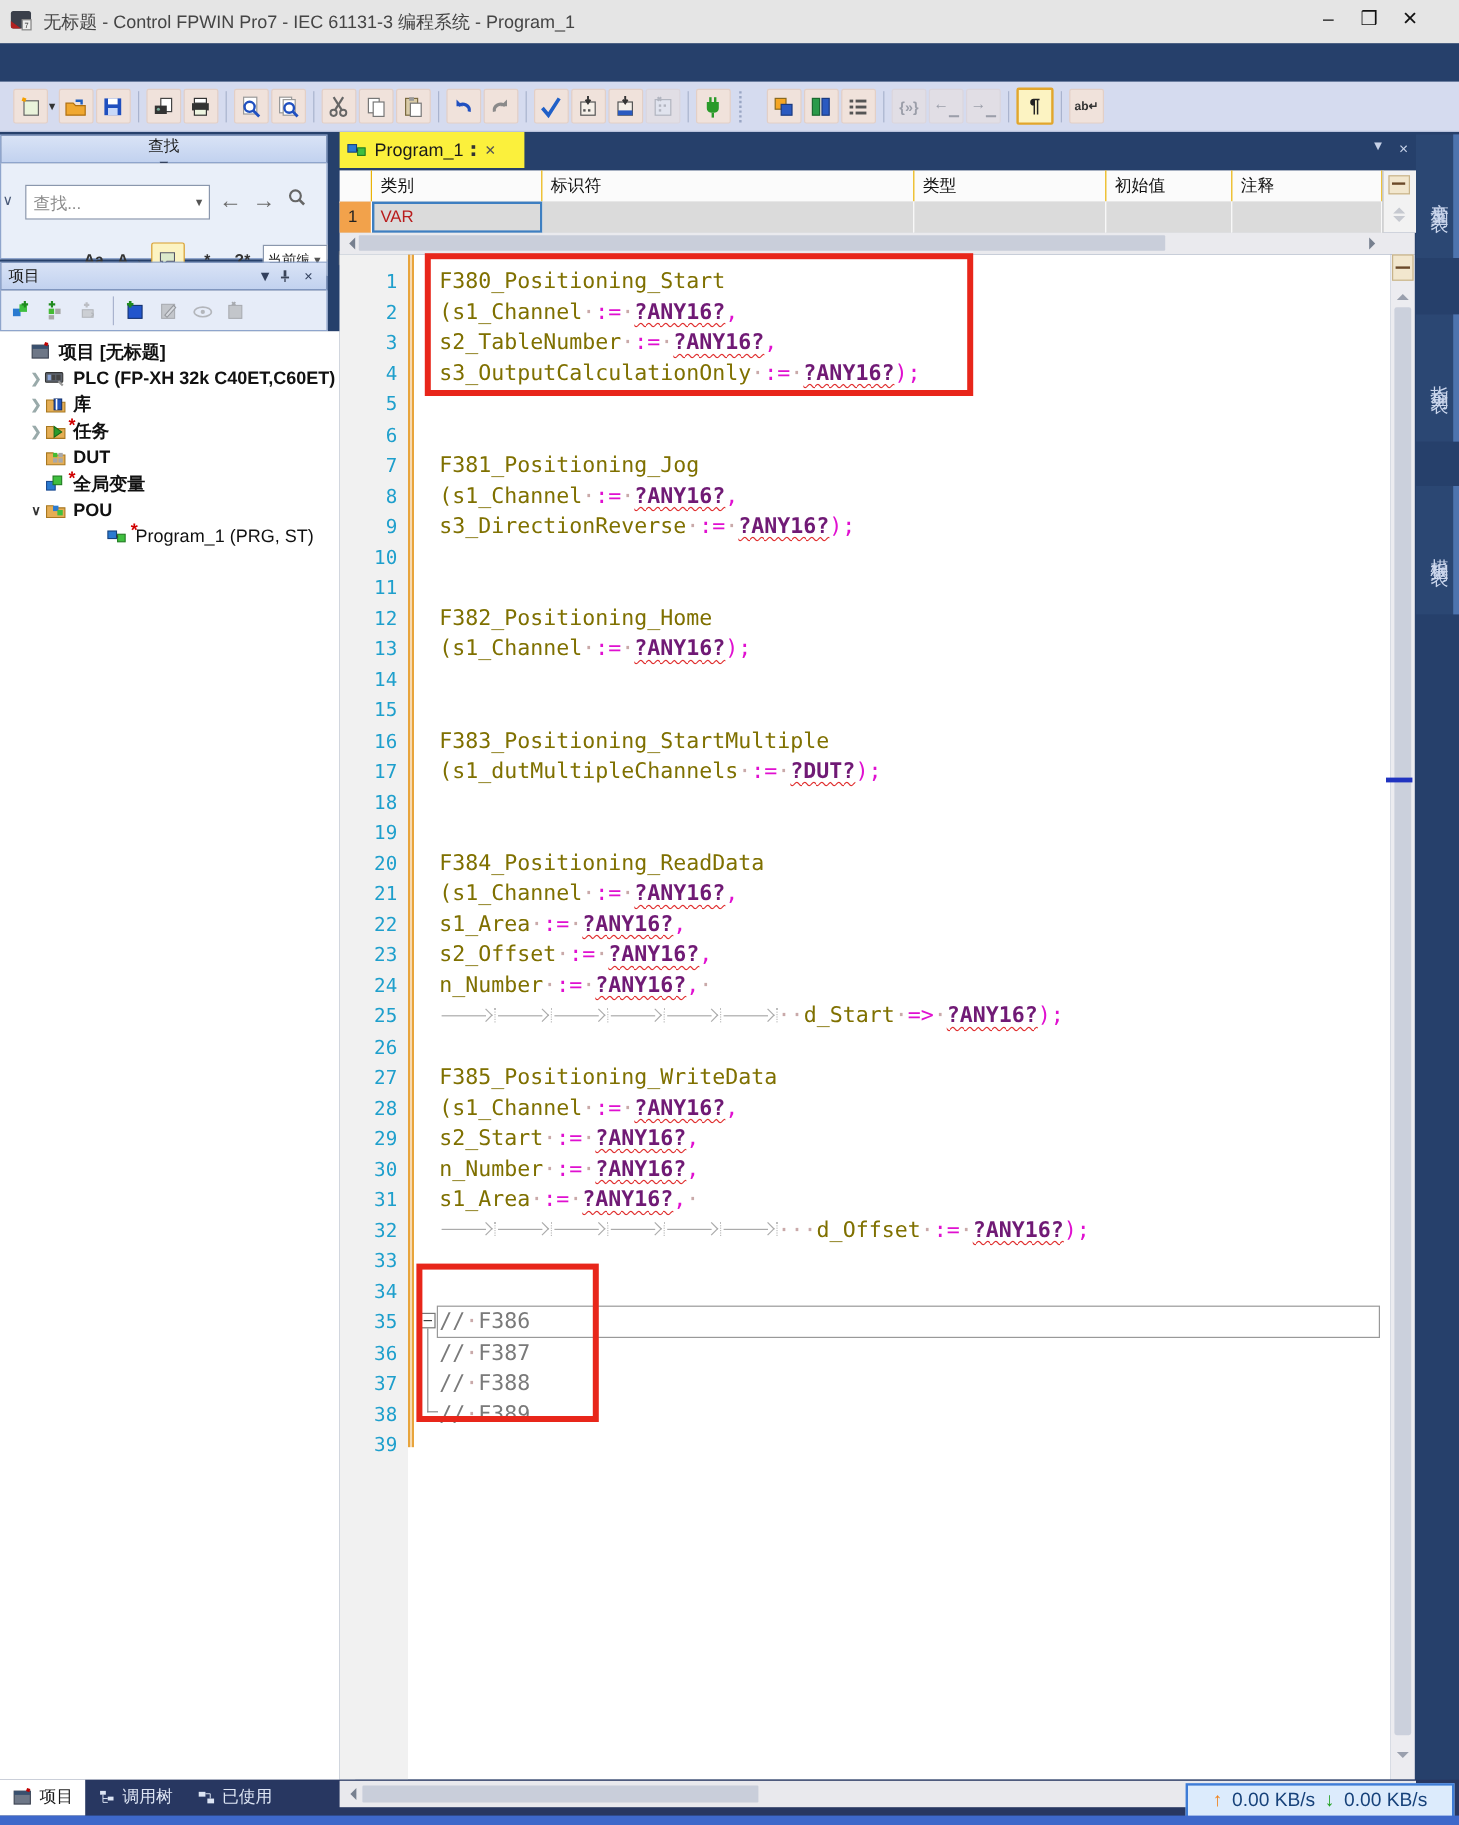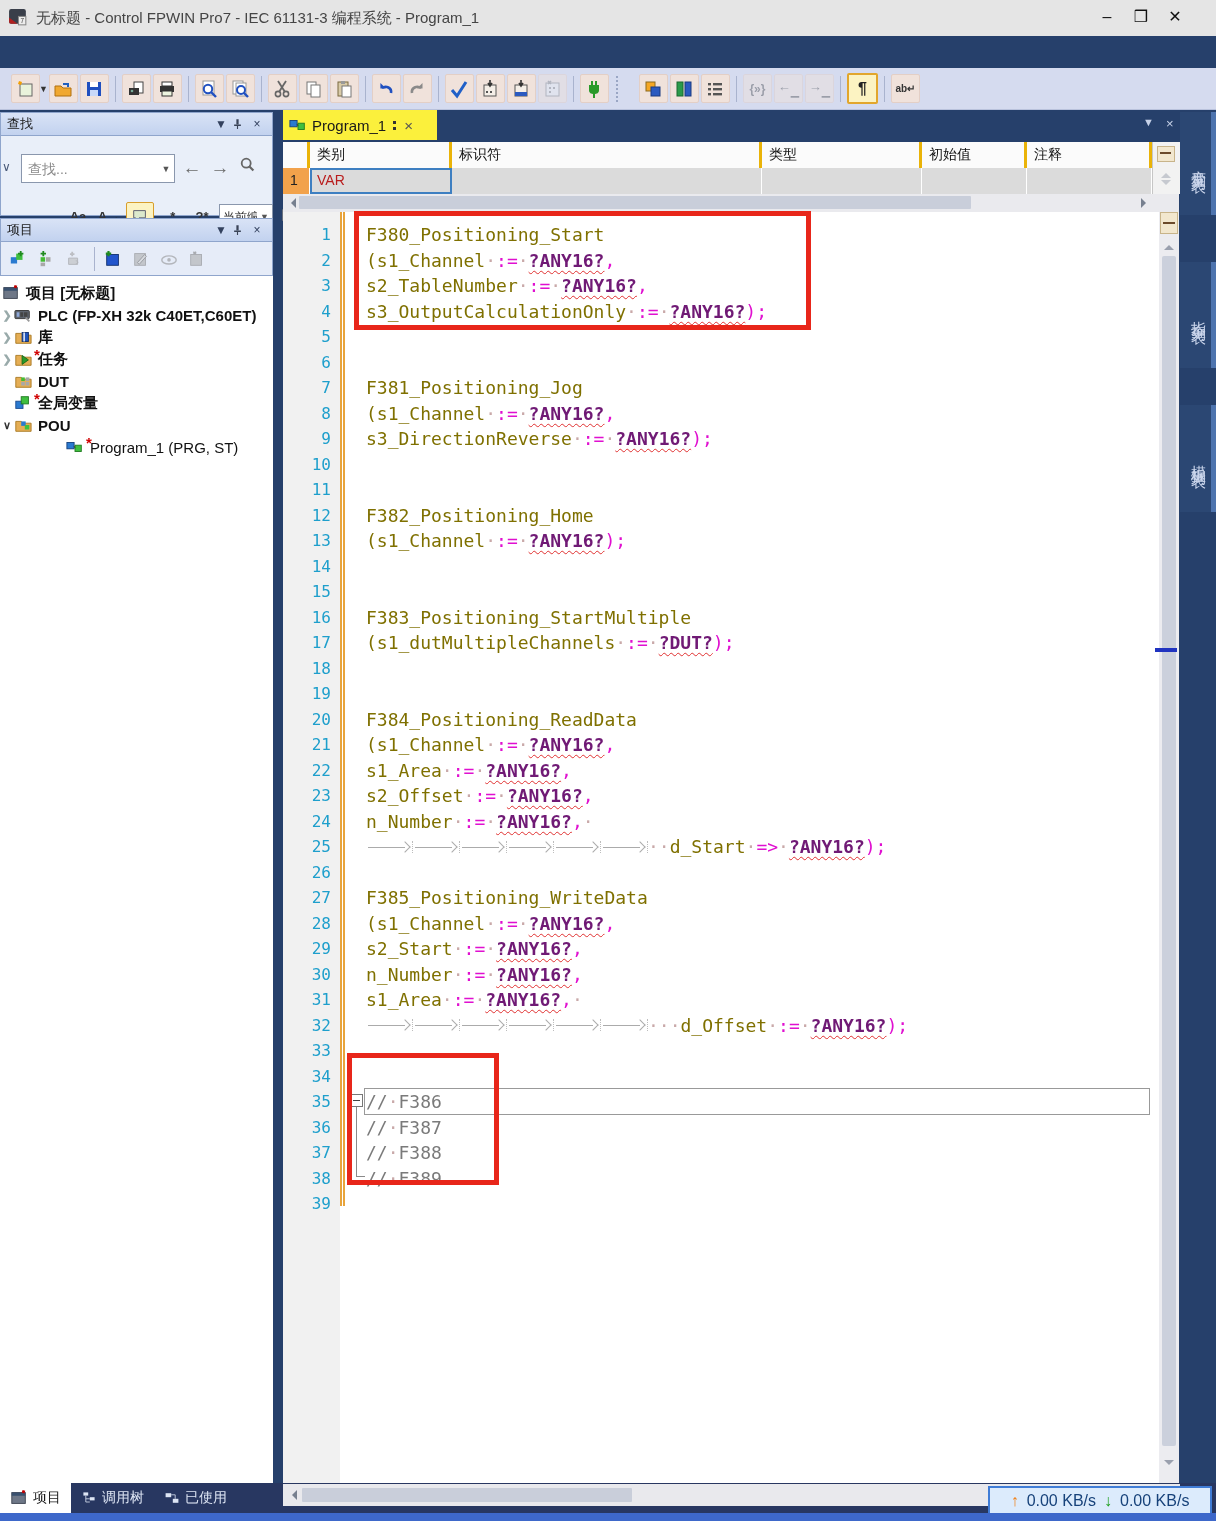--- a/index.html
+++ b/index.html
@@ -20,21 +20,21 @@
   .ttile.active{background:#FCF3C2;border:2px solid #E2A62C;}
   .ttile.disabled{opacity:.45;}
   .tsep{width:1px;height:26px;background:#A9B3CE;margin:0 5px;}
   .tgap{width:14px;height:26px;border-left:2px dotted #9AA6C4;margin:0 6px;}
   .tddown{font-size:9px;color:#333;margin-left:-2px;}
   
   #left-panel{left:0;top:110px;width:275px;height:1373px;background:#26406B;}
   .phdr{left:0;width:273px;height:24px;background:linear-gradient(#D9E3F6,#C2D2EF);display:flex;align-items:center;padding:0 6px;box-sizing:border-box;border:1px solid #8FA5CC;}
   .phdr .ptitle{font-size:13px;color:#1a1a1a;flex:1;}
   .phbtn{width:18px;text-align:center;color:#33415E;font-size:12px;}
-  #find-hdr{top:2px;}
+  #find-hdr{top:2px;flex-direction:column;}
   #find-body{left:0;top:26px;width:273px;height:80px;background:#E9EFF9;border:1px solid #8FA5CC;border-top:none;box-sizing:border-box;}
   #search-chevron{left:1px;top:24px;font-size:12px;color:#4a5a78;}
   #search-combo{left:20px;top:18px;width:152px;height:27px;background:#fff;border:1px solid #8A97AD;display:flex;align-items:center;}
   #search-input{flex:1;border:0;outline:none;font-size:14px;padding:0 6px;color:#333;background:transparent;width:110px;font-family:"Liberation Sans",sans-serif;}
   #search-input::placeholder{color:#8a8a8a;}
   .combo-arrow{width:16px;text-align:center;color:#555;font-size:9px;}
   .findnav{top:18px;width:26px;height:27px;text-align:center;font-size:19px;font-weight:bold;color:#6a6a6a;line-height:27px;}
   #find-opts{left:24px;top:66px;height:28px;display:flex;align-items:flex-end;margin-left:39px;}
   .fbtn{min-width:26px;height:26px;margin-right:3px;display:flex;align-items:center;justify-content:center;
     font-size:13px;font-weight:bold;color:#333;border:1px solid transparent;border-radius:2px;}
@@ -63,21 +63,21 @@
   
   #editor{left:283px;top:110px;width:897px;height:1373px;background:#26406B;}
   #tabbar{left:0;top:0;width:897px;height:30px;}
   #tab-active{left:0;top:0;width:154px;height:30px;background:#FBF03C;display:flex;align-items:center;padding:0 6px;box-sizing:border-box;gap:5px;}
   #tab-active .tlabel{font-size:15px;color:#1a1a1a;}
   .tabdots{display:inline-block;width:3px;height:3px;background:#333;box-shadow:0 6px 0 #333;margin:0 3px 6px 2px;}
   #tab-close{color:#555;font-size:15px;}
   #tabbar-btns{left:860px;top:6px;color:#C7D2E8;font-size:11px;display:flex;gap:12px;}
   
   #grid-hdr{left:0;top:32px;width:869px;height:26px;background:#FBFBFB;border-bottom:1px solid #C6C6C6;display:flex;}
-  .gh{box-sizing:border-box;border-right:3px solid #eab308;font-size:14px;color:#111;padding:4px 0 0 7px;}
+  .gh{box-sizing:border-box;border-right:1px solid #eab308;font-size:14px;color:#111;padding:4px 0 0 7px;}
   #grid-row{left:0;top:58px;width:869px;height:26px;background:#fff;display:flex;}
   .gc{box-sizing:border-box;border-right:1px solid #fff;background:#DBDBDB;font-size:14px;color:#b91c1c;padding:4px 0 0 7px;}
   .gc.num{background:#F2A24B;color:#222;}
   .gc.sel{border:2px solid #3E7FC1;padding:2px 0 0 5px;}
   #grid-right{left:869px;top:32px;width:27px;height:52px;background:#F2F2F2;border-left:1px solid #C6C6C6;}
   #grid-hscroll{left:0;top:84px;width:896px;height:18px;background:#EAEAEE;}
   .hthumb{position:absolute;top:2px;height:13px;background:#C9CEDA;border-radius:1px;}
   .tri{width:0;height:0;position:absolute;}
   .tri.l{border:5px solid transparent;border-right-color:#77808F;}
   .tri.r{border:5px solid transparent;border-left-color:#77808F;}
@@ -415,21 +415,21 @@
             <circle cx="10" cy="11" r="2" fill="#8A8A8A"></circle>
           </svg>
         </div>
         <div class="pt-tile" style="opacity: 0.55;">
           <svg width="18" height="18" viewBox="0 0 20 20">
             <rect x="3" y="5" width="12" height="12" fill="#A8A8A8" stroke="#777"></rect>
             <path d="M6 2l3 3M9 2L6 5" stroke="#777" stroke-width="1.8"></path>
           </svg>
         </div>
       </div>
-    <div class="abs" id="tree" style="padding-top: 6px;">
+    <div class="abs" id="tree" style="padding-top: 6px; padding-left: 23px;">
         <div class="trow bold" style="padding-left: 2px;">
           <span class="ticon">
             <svg width="18" height="18" viewBox="0 0 20 20">
               <rect x="2" y="4" width="15" height="12" fill="#6E7787" stroke="#39404E"></rect>
               <rect x="2" y="4" width="15" height="3.5" fill="#39506E"></rect>
               <path d="M14 1l3 1-1 3-3-1z" fill="#C00000"></path>
             </svg>
           </span>
           <span>项目 [无标题]</span>
         </div>

